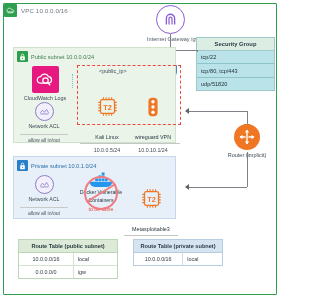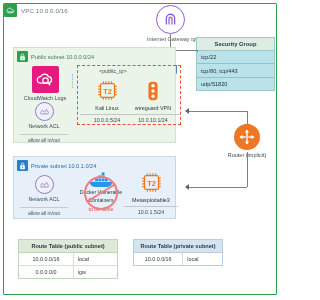--- a/index.html
+++ b/index.html
@@ -77,21 +77,21 @@
 
   
   .dashed{
     position:absolute;left:63px;top:17px;width:104px;height:60px;
     border:1.3px dashed #f0473e;box-sizing:border-box;background:transparent;
   }
   .pubip{position:absolute;left:85px;top:20px;font-size:5.4px;color:#3d4a54;white-space:nowrap;}
 
   
   .inst{position:absolute;text-align:center;width:54px;}
-  .chip{width:23px;height:23px;margin:0 auto;display:flex;align-items:center;justify-content:center;}
+  .chip{width:23px;height:23px;margin:16px auto;display:flex;align-items:center;justify-content:center;}
   .inst-name{font-size:5.4px;color:#2b3a42;margin-top:2.5px;white-space:nowrap;}
   .inst-ip{font-size:5.3px;color:#3d4a54;margin-top:3px;white-space:nowrap;
            border-top:0.7px solid #c5c5c5;padding-top:2.5px;}
 
   
   .priv{
     position:absolute;left:13px;top:156px;width:163px;height:63px;
     background:#e7f0f9;border:0.8px solid #c6d9ec;box-sizing:border-box;
   }
 

